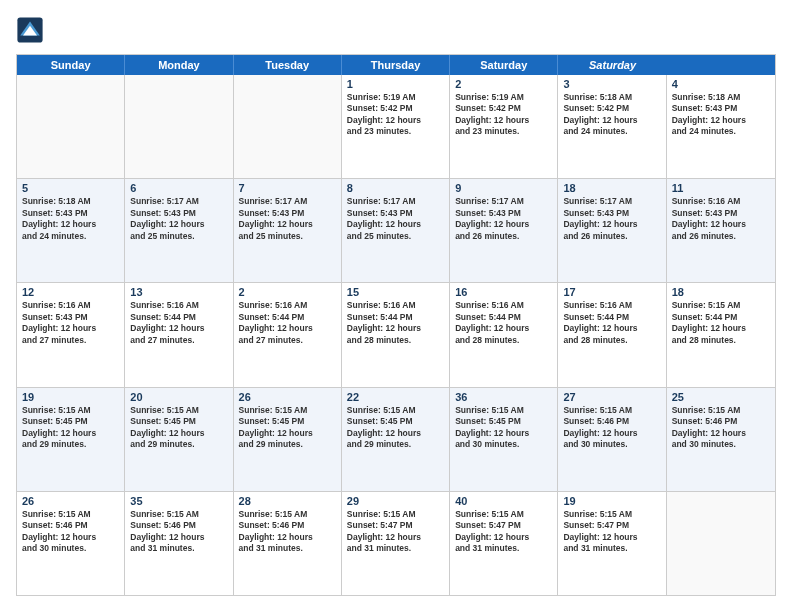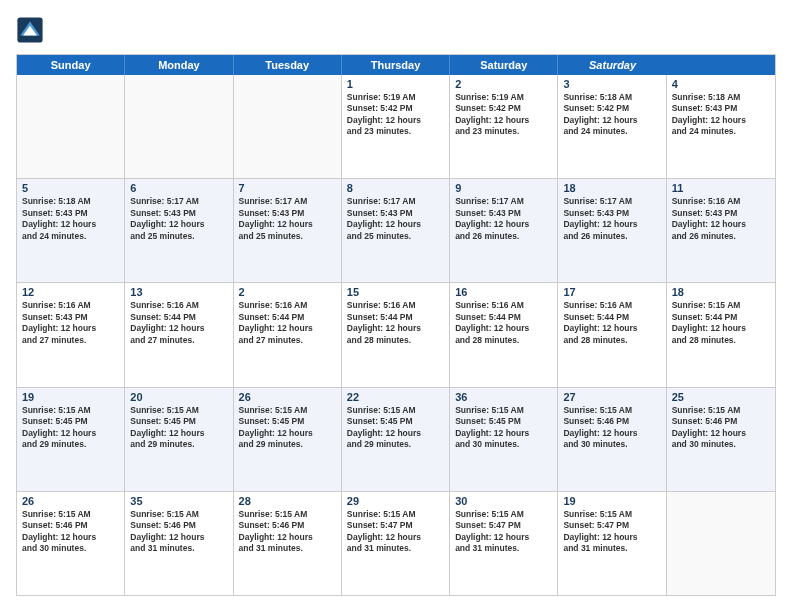--- a/index.html
+++ b/index.html
@@ -351,21 +351,21 @@
 and 31 minutes.</div>
           </div>
           <div class="day-cell">
             <span class="day-num">29</span>
             <div class="day-info" style="white-space: pre-line;">Sunrise: 5:15 AM
 Sunset: 5:47 PM
 Daylight: 12 hours
 and 31 minutes.</div>
           </div>
           <div class="day-cell">
-            <span class="day-num">30</span>
+            <span class="day-num">40</span>
             <div class="day-info" style="white-space: pre-line;">Sunrise: 5:15 AM
 Sunset: 5:47 PM
 Daylight: 12 hours
 and 31 minutes.</div>
           </div>
           <div class="day-cell">
             <span class="day-num">19</span>
             <div class="day-info" style="white-space: pre-line;">Sunrise: 5:15 AM
 Sunset: 5:47 PM
 Daylight: 12 hours

